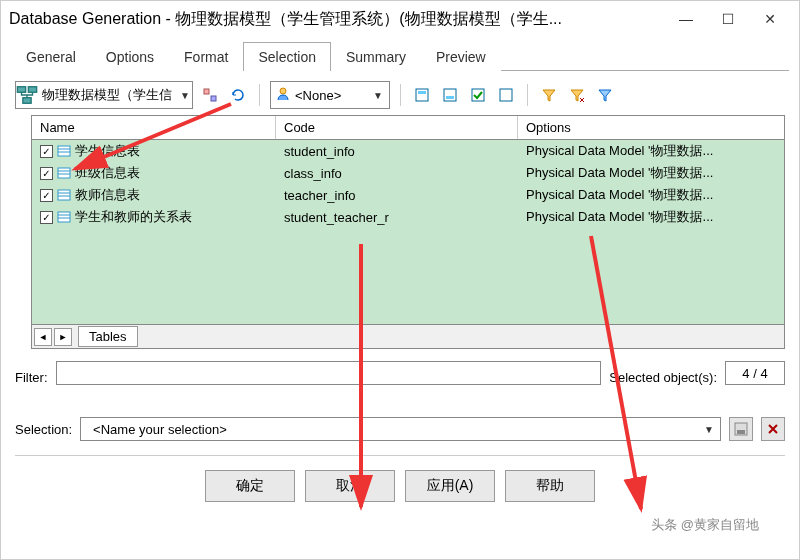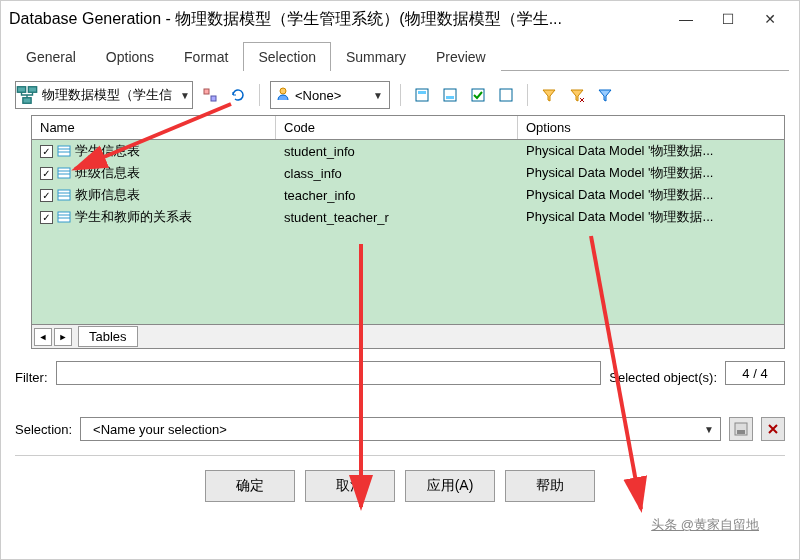--- a/index.html
+++ b/index.html
@@ -43,21 +43,21 @@
   .filter-input { flex: 1; height: 24px; border: 1px solid #888; padding: 0 4px; }
   .sel-obj { font-size: 13px; }
   .sel-count-box { width: 60px; height: 24px; border: 1px solid #888; background: #fff; display: flex; align-items: center; justify-content: center; font-size: 13px; }
   .selection-row { display: flex; align-items: center; margin: 32px 14px 0 14px; gap: 8px; }
   .sel-combo { flex: 1; height: 24px; border: 1px solid #888; display: flex; align-items: center; padding: 0 24px 0 12px; position: relative; background: #fff; }
   .sel-combo .dd { position: absolute; right: 4px; }
   .sel-icon-btn { width: 24px; height: 24px; border: 1px solid #999; background: #e6e6e6; display: flex; align-items: center; justify-content: center; }
   hr.divider { border: none; border-top: 1px solid #ccc; margin: 14px 14px 0 14px; }
   .buttons { display: flex; justify-content: center; gap: 10px; margin-top: 14px; }
   .btn { width: 90px; height: 32px; border: 1px solid #999; background: #e9e9e9; display: flex; align-items: center; justify-content: center; font-size: 14px; }
-  .watermark { position: absolute; right: 36px; bottom: 24px; color: #888; font-size: 13px; background: rgba(255,255,255,0.6); padding: 1px 4px; text-decoration: underline; }
+  .watermark { position: absolute; right: 36px; bottom: 24px; color: #888; font-size: 13px; background: rgba(255,255,255,0.6); padding: 1px 4px; }
   
   .arrow { position: absolute; pointer-events: none; }
   .arrow svg { overflow: visible; }
 </style>
 </head>
 <body>
 
 <div class="titlebar">
   <span class="title">Database Generation - 物理数据模型（学生管理系统）(物理数据模型（学生...</span>
   <div class="winbtns">

